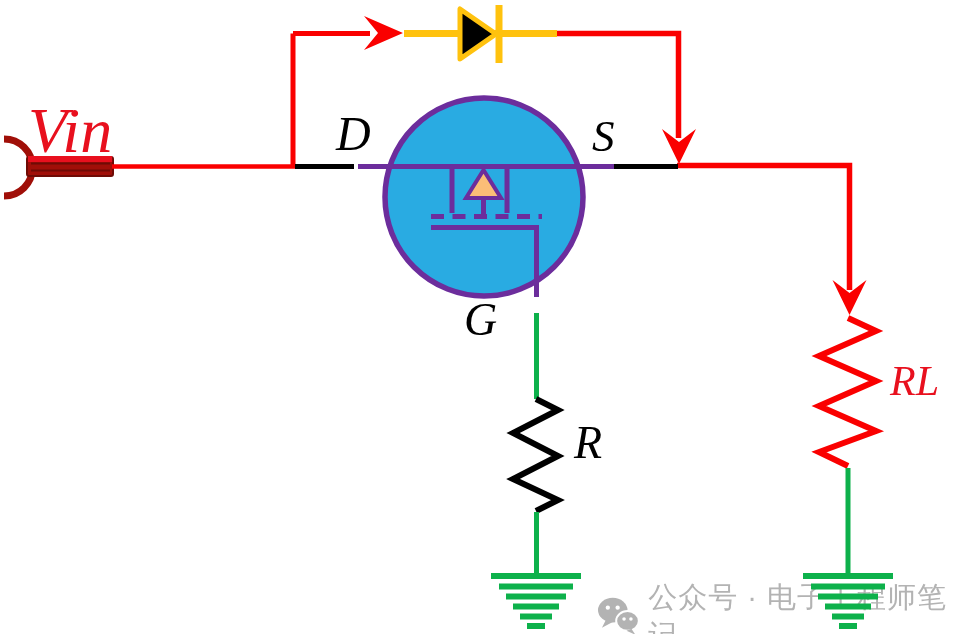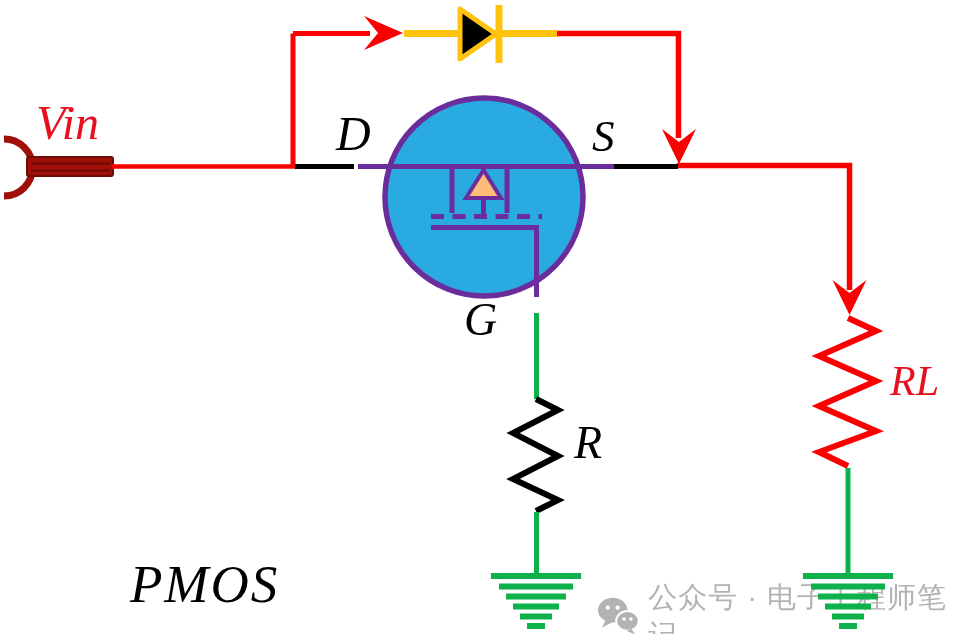--- a/index.html
+++ b/index.html
@@ -4,21 +4,21 @@
 <style>
   html,body{margin:0;padding:0;background:#fff;}
   .stage{
     position:relative;width:972px;height:634px;background:var(--background,#fff);
     overflow:hidden;font-family:"Liberation Serif",serif;
   }
   .stage svg.circuit{position:absolute;left:0;top:0;z-index:2;}
   .lbl{position:absolute;z-index:3;font-style:italic;line-height:1;white-space:nowrap;}
   .lbl.black{color:var(--label_black,#000);}
   .lbl.red{color:var(--label_red,#e8101e);}
-  .lbl-vin{left:36px;top:99px;font-size:48px;}
+  .lbl-vin{left:28px;top:99px;font-size:64px;text-decoration:underline;}
   .lbl-d{left:336px;top:110px;font-size:48px;}
   .lbl-s{left:592px;top:114px;font-size:45px;}
   .lbl-g{left:464px;top:297px;font-size:46px;}
   .lbl-r{left:574px;top:420px;font-size:46px;}
   .lbl-rl{left:890px;top:360px;font-size:42px;}
   .lbl-pmos{left:130px;top:558px;font-size:53px;letter-spacing:2px;}
   .watermark{
     position:absolute;left:596px;top:578px;z-index:1;display:flex;align-items:center;gap:9px;
     font-family:"Liberation Sans",sans-serif;
   }
@@ -114,21 +114,20 @@
       <line class="s-green" x1="527" y1="626" x2="545" y2="626" stroke-width="6"></line>
     </g>
   </svg>
 
   <div class="lbl red lbl-vin">Vin</div>
   <div class="lbl black lbl-d">D</div>
   <div class="lbl black lbl-s">S</div>
   <div class="lbl black lbl-g">G</div>
   <div class="lbl black lbl-r">R</div>
   <div class="lbl red lbl-rl">RL</div>
-  <div class="lbl black lbl-pmos">PMOS</div>
 
   <div class="watermark">
     <svg width="44" height="38" viewBox="0 0 44 38">
       <ellipse cx="17" cy="13" rx="15" ry="12.5" fill="var(--watermark_gray,#b3b3b3)"></ellipse>
       <path d="M 10 23 L 6 31 L 17 25 Z" fill="var(--watermark_gray,#b3b3b3)"></path>
       <circle cx="12" cy="10.5" r="2.2" fill="#ffffff"></circle>
       <circle cx="22" cy="10.5" r="2.2" fill="#ffffff"></circle>
       <ellipse cx="32" cy="24" rx="11.5" ry="10" fill="var(--watermark_gray,#b3b3b3)" stroke="#ffffff" stroke-width="2"></ellipse>
       <path d="M 36 32 L 40 38 L 31 34 Z" fill="var(--watermark_gray,#b3b3b3)"></path>
       <circle cx="28.5" cy="22" r="1.8" fill="#ffffff"></circle>

